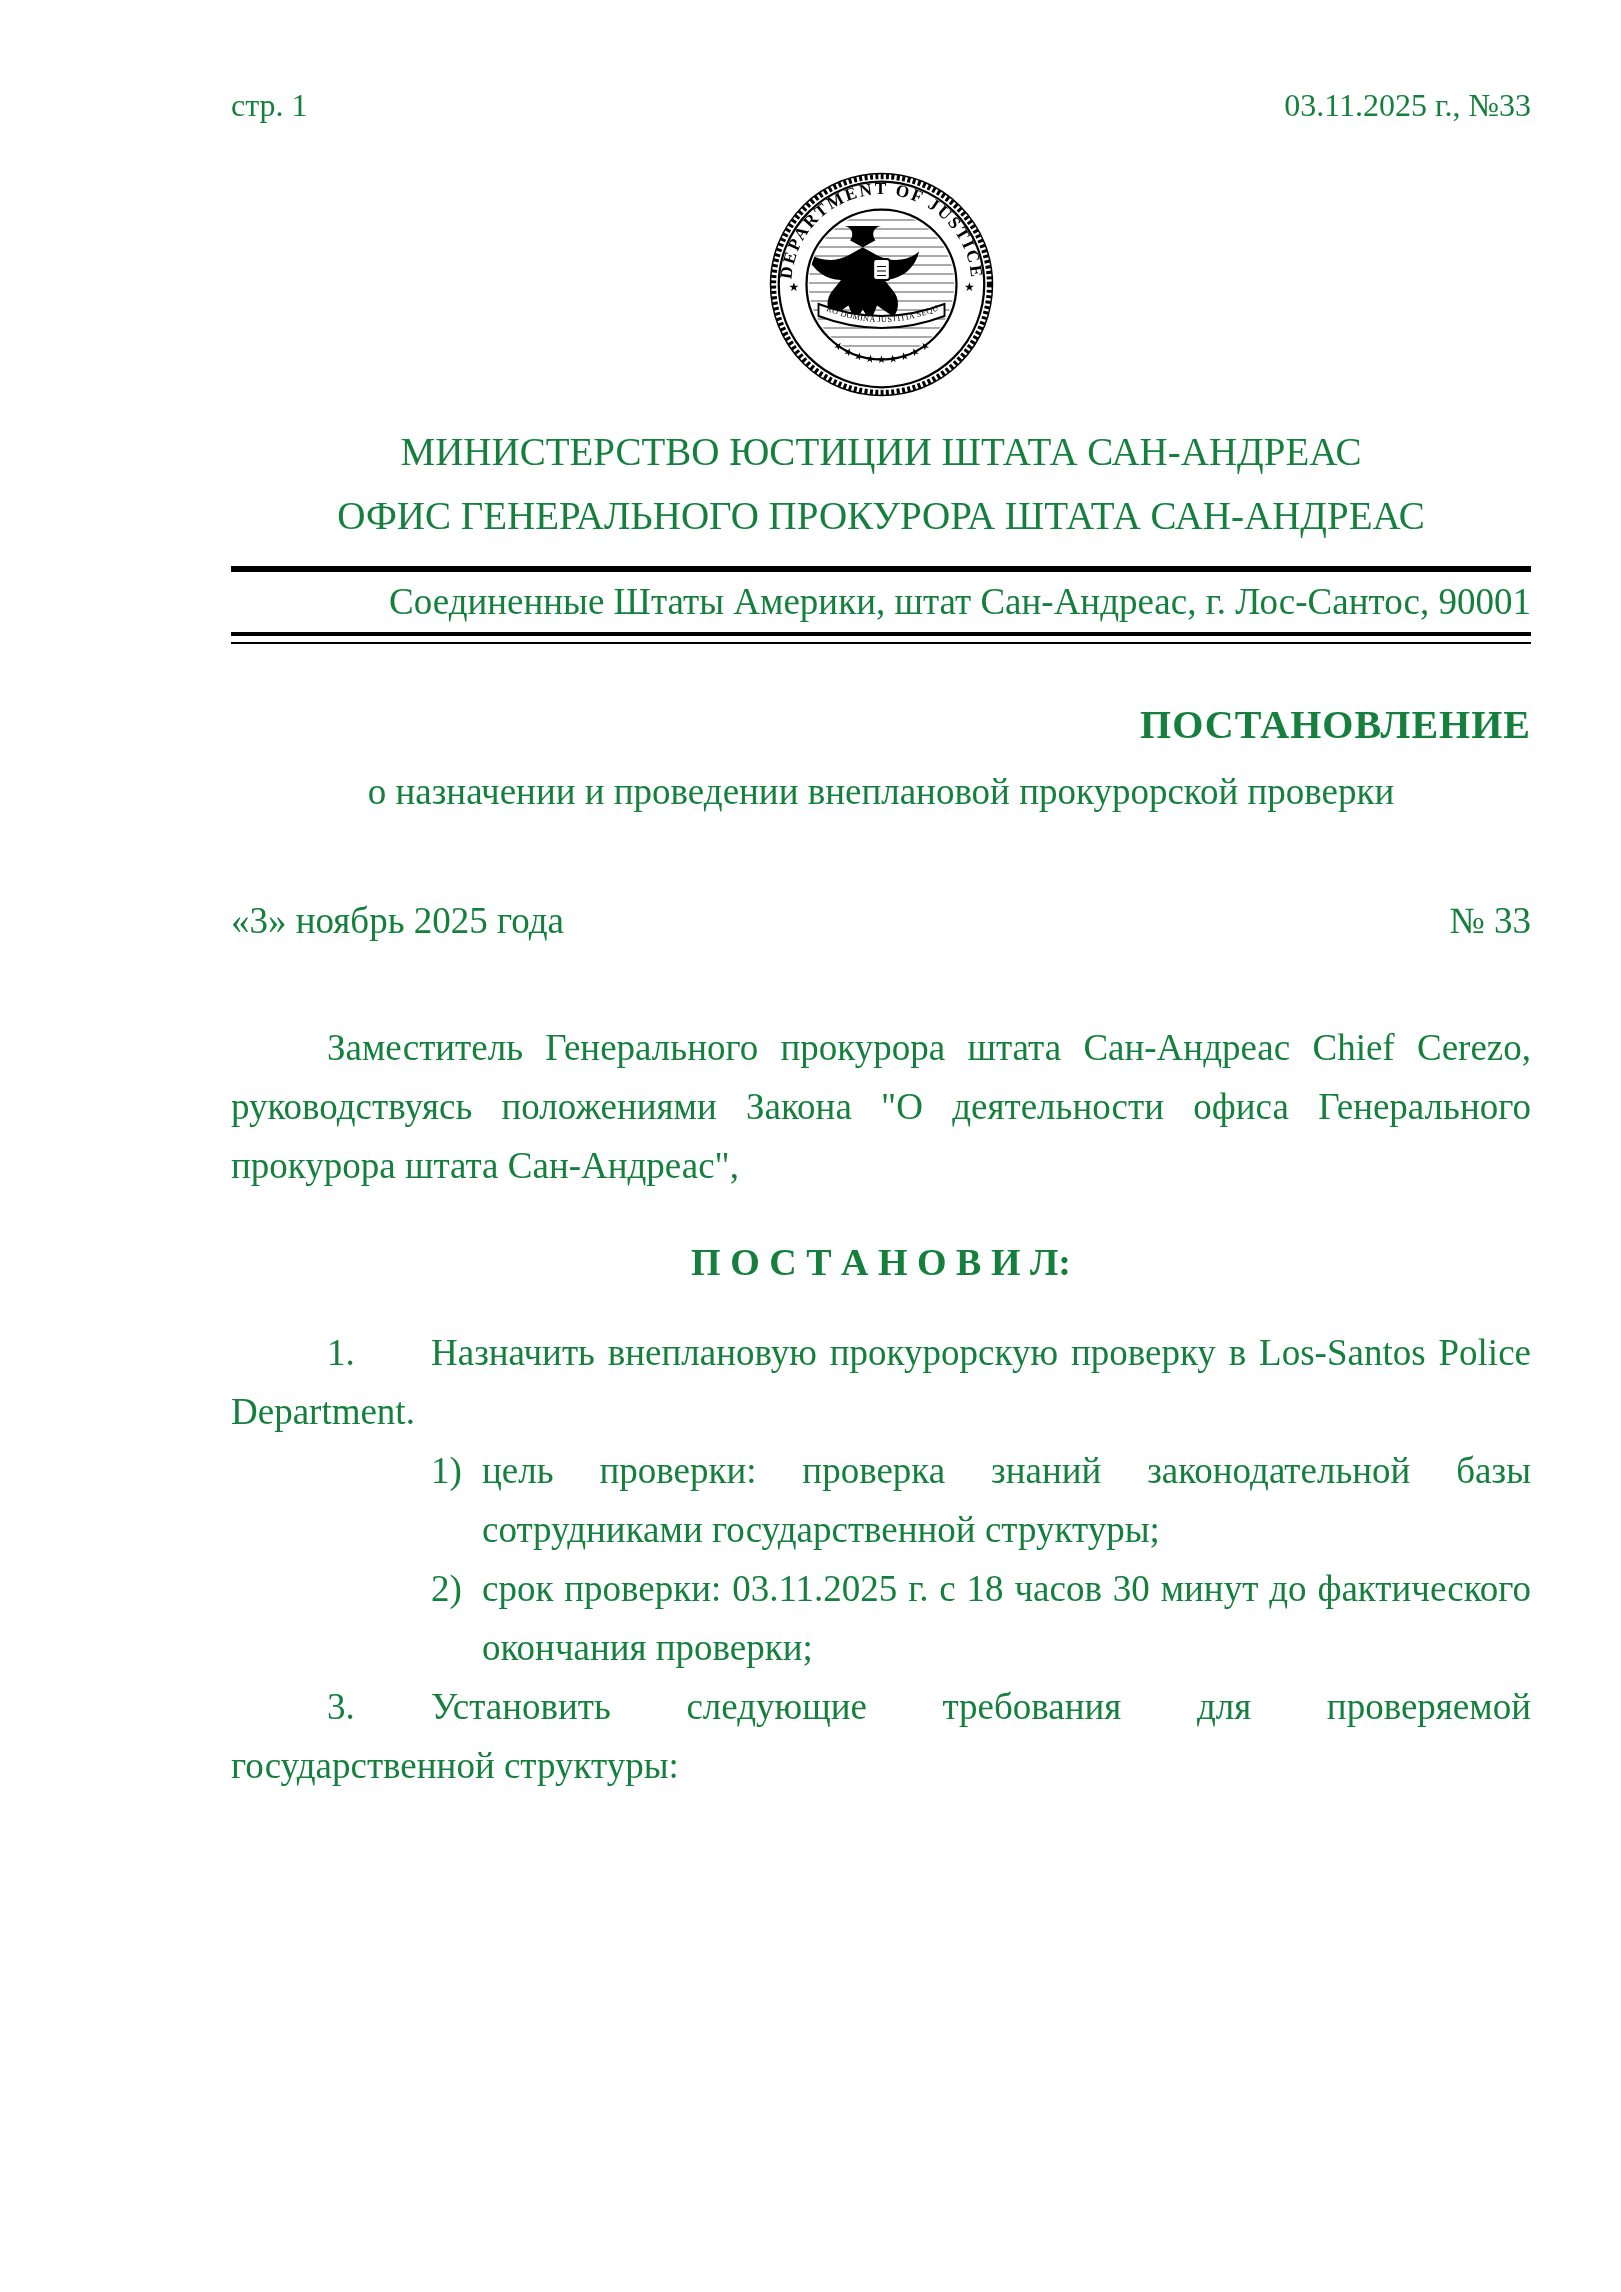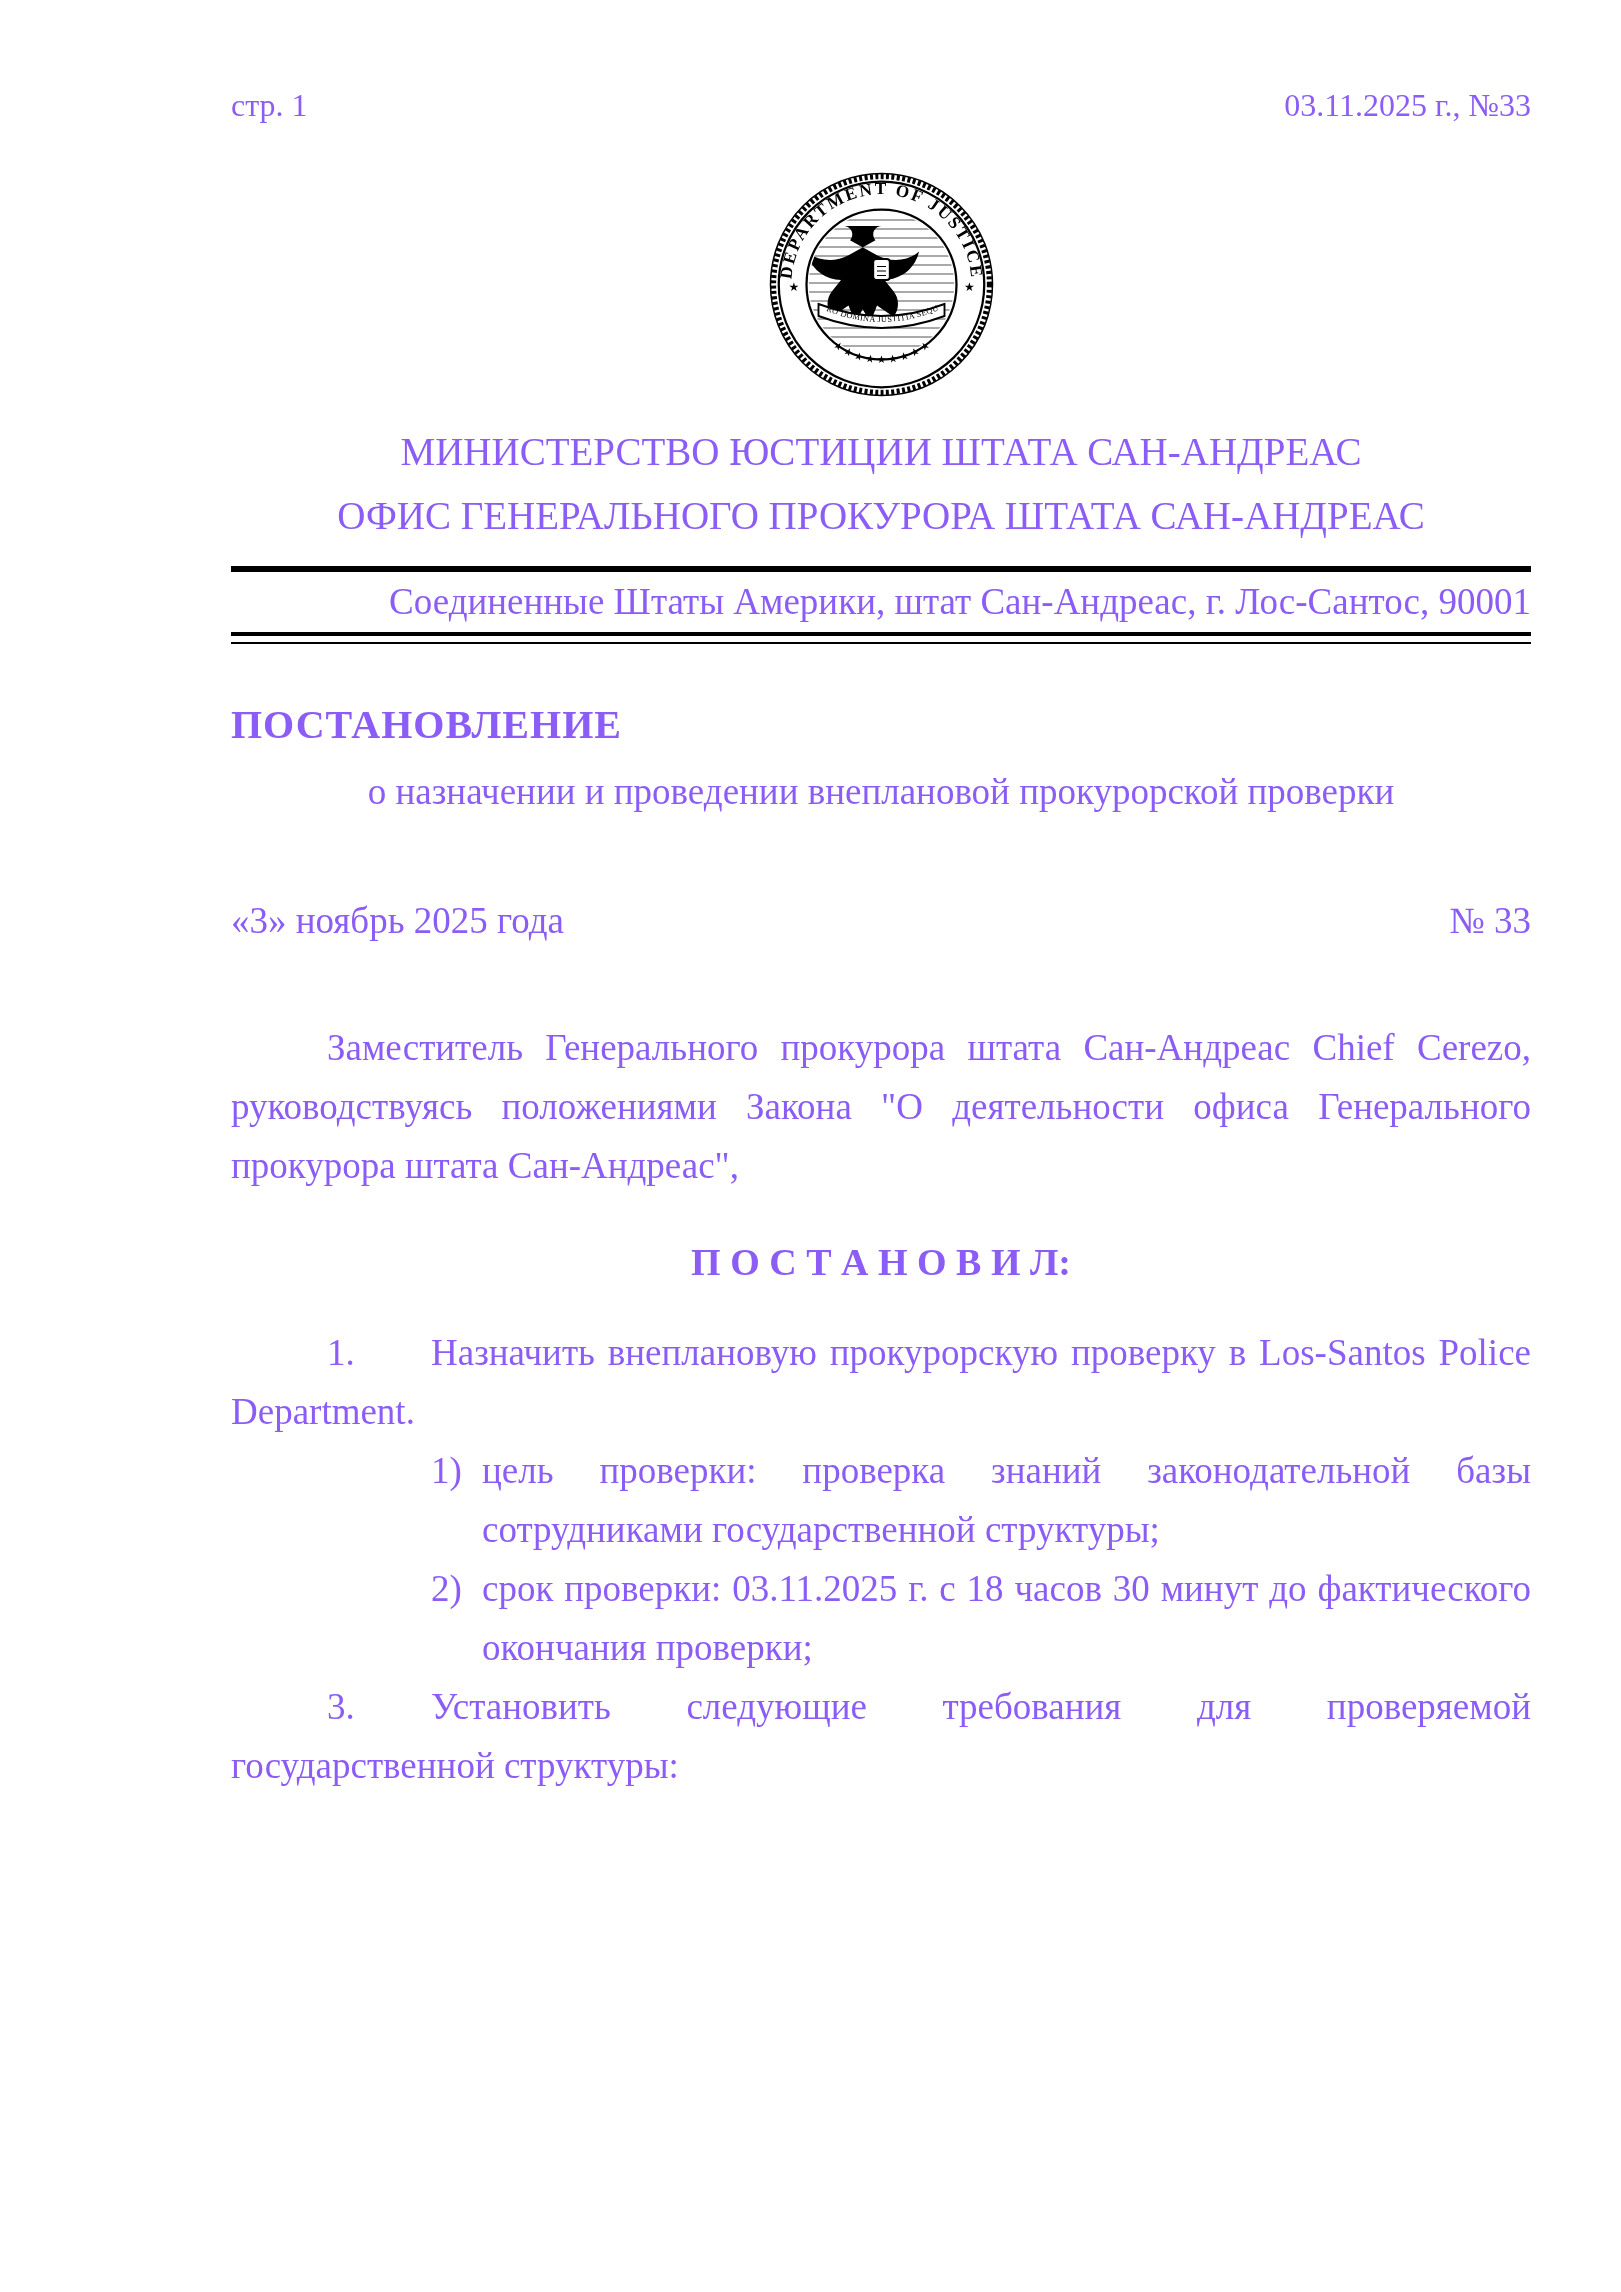--- a/index.html
+++ b/index.html
@@ -2,21 +2,21 @@
 <html><head>
 <meta charset="utf-8">
 <style>
   html, body { margin: 0; padding: 0; background: #ffffff; }
   .page {
     width: 1621px;
     height: 2207px;
     box-sizing: border-box;
     padding: 86px 90px 0 231px;
     background: #ffffff;
-    color: #8b5cf6;
+    color: #15803d;
     font-family: "Liberation Serif", "DejaVu Serif", serif;
     position: relative;
     overflow: hidden;
   }
   .hdr {
     display: flex;
     justify-content: space-between;
     font-size: 32px;
     line-height: 39px;
   }
@@ -26,21 +26,21 @@
     font-size: 39px;
     line-height: 49px;
   }
   .lh1 { margin-top: 25.5px; }
   .lh2 { margin-top: 15.7px; }
   .rule-thick { margin-top: 25.5px; border-top: 6.9px solid #000; }
   .address { text-align: right; font-size: 37px; line-height: 51px; padding: 3.9px 0 5.9px 0; }
   .rule-double { border-top: 4.9px solid #000; height: 5.9px; border-bottom: 2.9px solid #000; }
   .title {
     margin-top: 57px;
-    text-align: left;
+    text-align: right;
     font-weight: bold;
     font-size: 40px;
     letter-spacing: 1px;
   }
   .subtitle { margin-top: 21.6px; text-align: center; font-size: 37px; }
   .daterow {
     margin-top: 86px;
     display: flex;
     justify-content: space-between;
     font-size: 37px;

